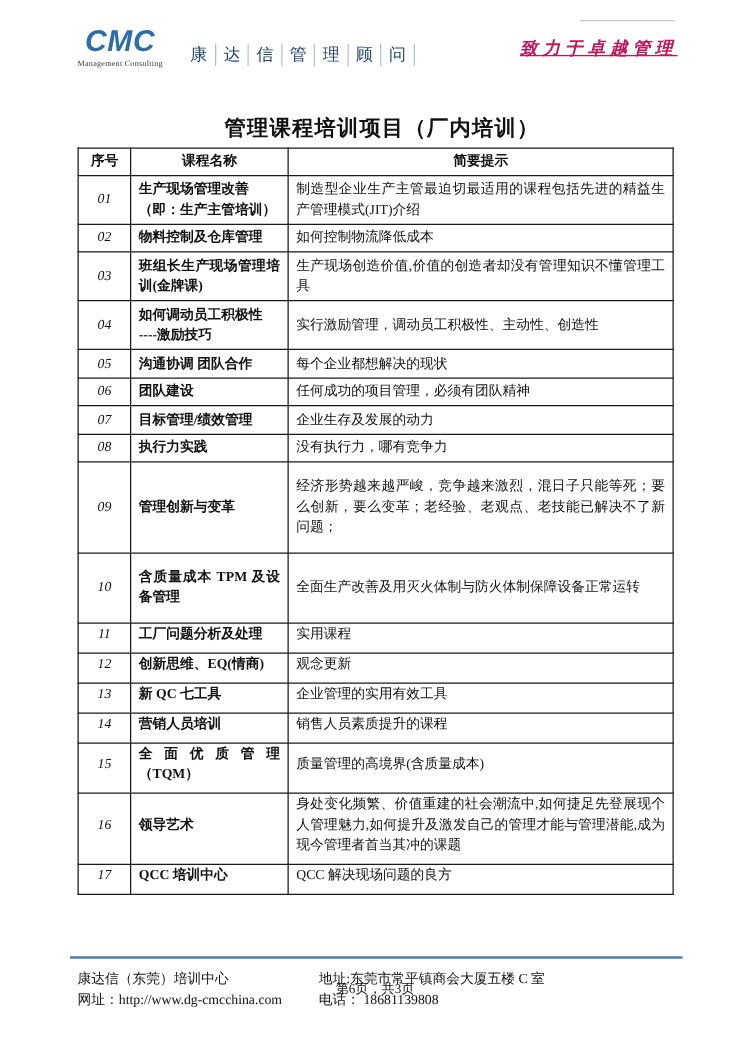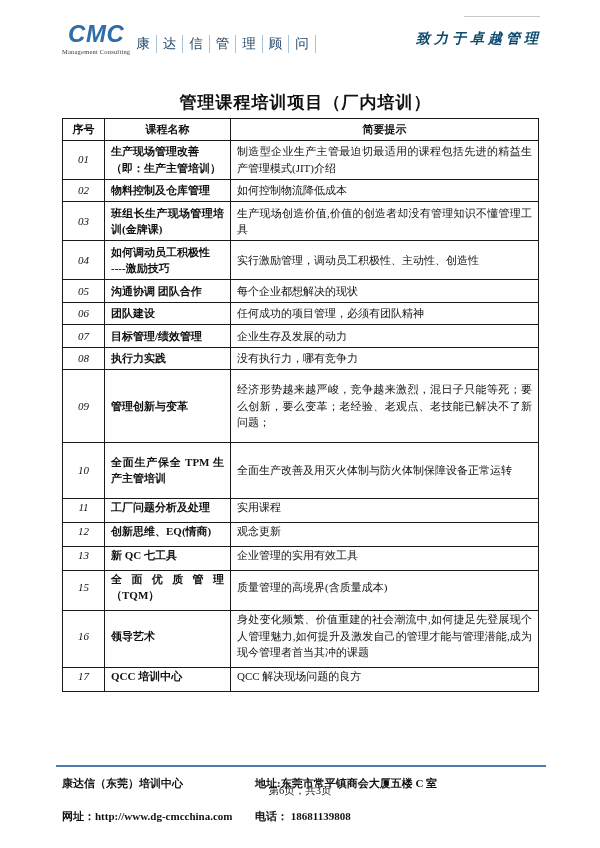--- a/index.html
+++ b/index.html
@@ -10,41 +10,41 @@
     font-family: "Liberation Serif", "DejaVu Serif", serif;
     color: #111;
     overflow: hidden;
   }
 
   
   .header {
     position: absolute; top: 22px; left: 62px; right: 58px;
     display: flex; justify-content: space-between; align-items: flex-start;
   }
-  .logo-block { display: flex; align-items: flex-end; }
+  .logo-block { display: flex; align-items: flex-end; gap: 16px; }
   .logo-mark { display: flex; flex-direction: column; align-items: center; }
   .logo-text {
     font-family: "Liberation Sans", "DejaVu Sans", sans-serif;
     font-weight: bold; font-style: italic;
     font-size: 24px; line-height: 1; color: #2e6da8; letter-spacing: 0.5px;
   }
   .logo-sub {
     font-size: 6.5px; color: #3a3a3a; margin-top: 2px; letter-spacing: 0.2px;
     font-family: "Liberation Serif", serif; white-space: nowrap;
   }
   .brand-name { display: flex; align-items: center; margin-bottom: 2px; }
   .brand-name span {
     font-size: 13.5px; color: #24486b; padding: 1px 6px;
     border-right: 1px solid #a9c3d8; line-height: 1.2;
   }
   .slogan-block { text-align: right; padding-top: 0; }
   .slogan-rule { width: 76px; height: 1px; background: #c9c9c9; margin: -6px 2px 13px auto; }
   .slogan {
     font-style: italic; font-weight: bold;
-    font-size: 14px; letter-spacing: 4px; color: #0c4a6e; white-space: nowrap;
+    font-size: 14px; letter-spacing: 4px; color: #be185d; white-space: nowrap; text-decoration: underline;
   }
 
   
   .page-title {
     position: absolute; top: 91px; left: 0; width: 100%;
     text-align: center; font-size: 17px; font-weight: bold; letter-spacing: 1px; padding-left: 11px;
   }
 
   
   table.course-table {
@@ -70,21 +70,21 @@
   .course-table tr.row-lg td { padding-top: 0; padding-bottom: 6.5px; }
 
   
   .footer-rule {
     position: absolute; top: 765px; left: 56px; width: 490px; height: 2px;
     background: #4a7dae;
   }
   .footer-grid {
     position: absolute; top: 776px; left: 62px; width: 480px;
     display: grid; grid-template-columns: 193px 150px 1fr;
-    row-gap: 17px; font-size: 11px; line-height: 1.45; font-weight: bold;
+    row-gap: 1px; font-size: 11px; line-height: 1.45;
   }
   .footer-grid .span2 { grid-column: 2 / 4; }
   .page-number {
     position: absolute; top: 784px; left: 0; width: 100%;
     text-align: center; font-size: 10.5px;
   }
 </style>
 </head>
 <body>
 
@@ -166,37 +166,42 @@
     <td class="name">执行力实践</td>
     <td class="desc">没有执行力，哪有竞争力</td>
   </tr>
   <tr class="row-xl">
     <td class="no">09</td>
     <td class="name">管理创新与变革</td>
     <td class="desc">经济形势越来越严峻，竞争越来激烈，混日子只能等死；要么创新，要么变革；老经验、老观点、老技能已解决不了新问题；</td>
   </tr>
   <tr class="row-xl">
     <td class="no">10</td>
-    <td class="name">全面生产保全 TPM 生产主管培训</td>
+    <td class="name">含质量成本 TPM 及设备管理</td>
     <td class="desc">全面生产改善及用灭火体制与防火体制保障设备正常运转</td>
   </tr>
   <tr class="row-lg">
     <td class="no">11</td>
     <td class="name">工厂问题分析及处理</td>
     <td class="desc">实用课程</td>
   </tr>
   <tr class="row-lg">
     <td class="no">12</td>
     <td class="name">创新思维、EQ(情商)</td>
     <td class="desc">观念更新</td>
   </tr>
   <tr class="row-lg">
     <td class="no">13</td>
     <td class="name">新 QC 七工具</td>
     <td class="desc">企业管理的实用有效工具</td>
+  </tr>
+  <tr class="row-lg">
+    <td class="no">14</td>
+    <td class="name">营销人员培训</td>
+    <td class="desc">销售人员素质提升的课程</td>
   </tr>
   <tr class="row-lg">
     <td class="no">15</td>
     <td class="name">全面优质管理（TQM）</td>
     <td class="desc">质量管理的高境界(含质量成本)</td>
   </tr>
   <tr class="row-lg">
     <td class="no">16</td>
     <td class="name">领导艺术</td>
     <td class="desc">身处变化频繁、价值重建的社会潮流中,如何捷足先登展现个人管理魅力,如何提升及激发自己的管理才能与管理潜能,成为现今管理者首当其冲的课题</td>

